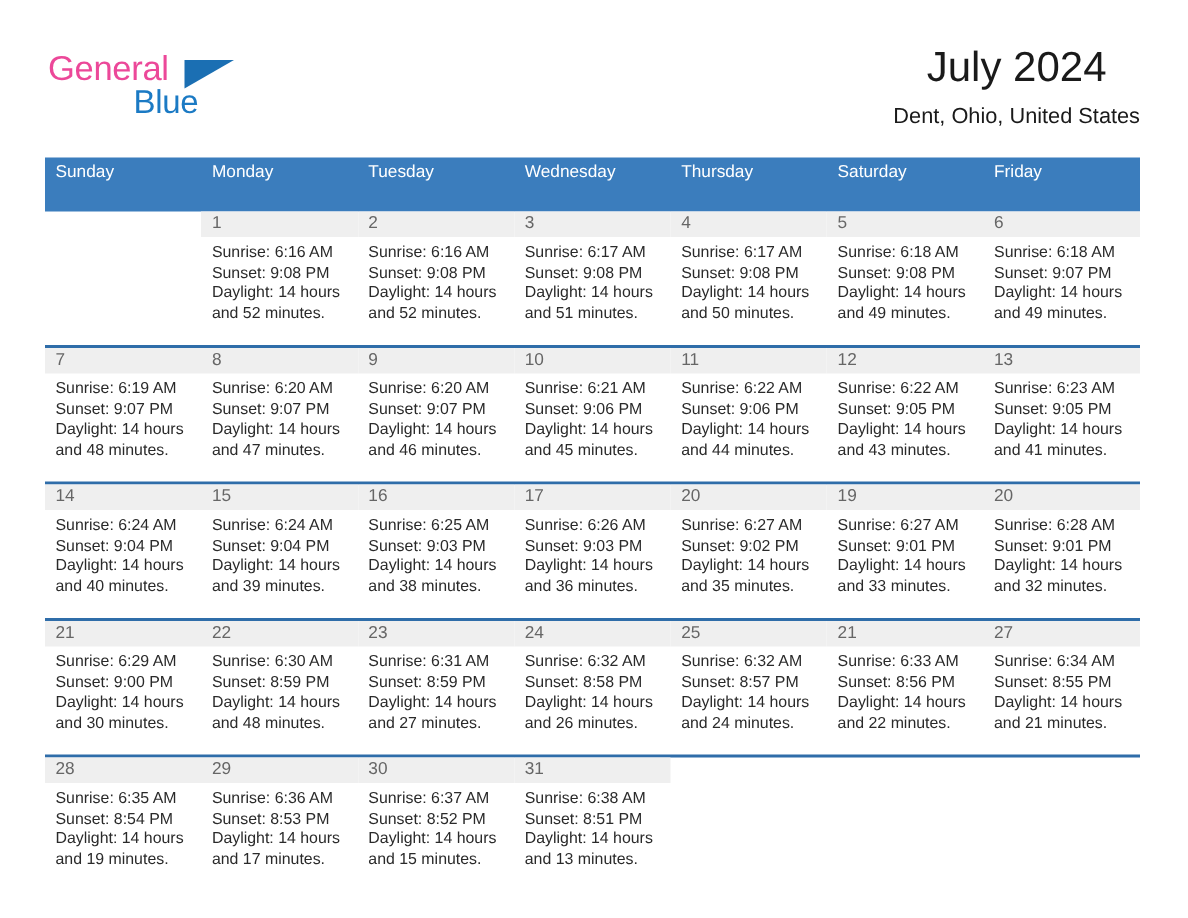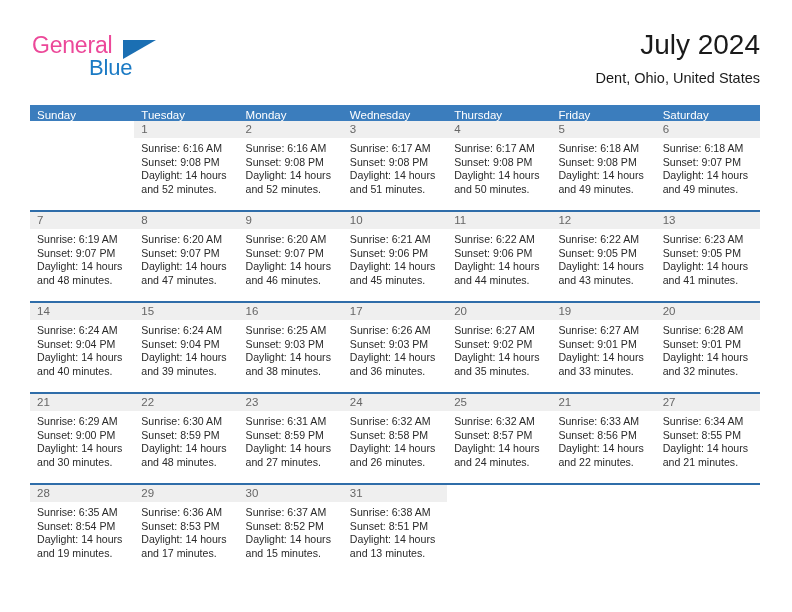--- a/index.html
+++ b/index.html
@@ -61,21 +61,21 @@
     font-size: 22px;
     color: #1b7ac4;
     letter-spacing: -0.2px;
     line-height: 26px;
   }
 
   .titles {
     position: absolute;
     right: 0;
     top: 0;
-    text-align: right;
+    text-align: center;
   }
   .cal-title {
     font-size: 28px;
     color: #1a1a1a;
     line-height: 34px;
     font-weight: normal;
     white-space: nowrap;
   }
   .cal-subtitle {
     margin-top: 7px;
@@ -88,21 +88,21 @@
   
   .calendar {
     position: absolute;
     left: 30px;
     top: 105px;
     width: 730px;
   }
   .week-head {
     display: flex;
     background: #3b7dbd;
-    height: 16px;
+    height: 36px;
   }
   .week-head .wh-cell {
     flex: 1 1 0;
     color: #ffffff;
     font-size: 11.5px;
     line-height: 21px;
     padding-left: 7px;
     box-sizing: border-box;
     overflow: hidden;
     white-space: nowrap;
@@ -167,26 +167,26 @@
     <div class="titles">
       <div class="cal-title">July 2024</div>
       <div class="cal-subtitle">Dent, Ohio, United States</div>
     </div>
 
   </div>
 
   <div class="calendar">
     <div class="week-head" id="weekday-header-row">
         <div class="wh-cell">Sunday</div>
+        <div class="wh-cell">Monday</div>
         <div class="wh-cell">Tuesday</div>
-        <div class="wh-cell">Monday</div>
         <div class="wh-cell">Wednesday</div>
         <div class="wh-cell">Thursday</div>
+        <div class="wh-cell">Saturday</div>
         <div class="wh-cell">Friday</div>
-        <div class="wh-cell">Saturday</div>
       </div>
     <div id="calendar-body">
         <div class="week-row">
           <div class="week-cells">
             <div class="day-cell empty">
               <div class="day-num"></div>
               <div class="day-info">
                 <div></div>
                 <div></div>
                 <div></div>

